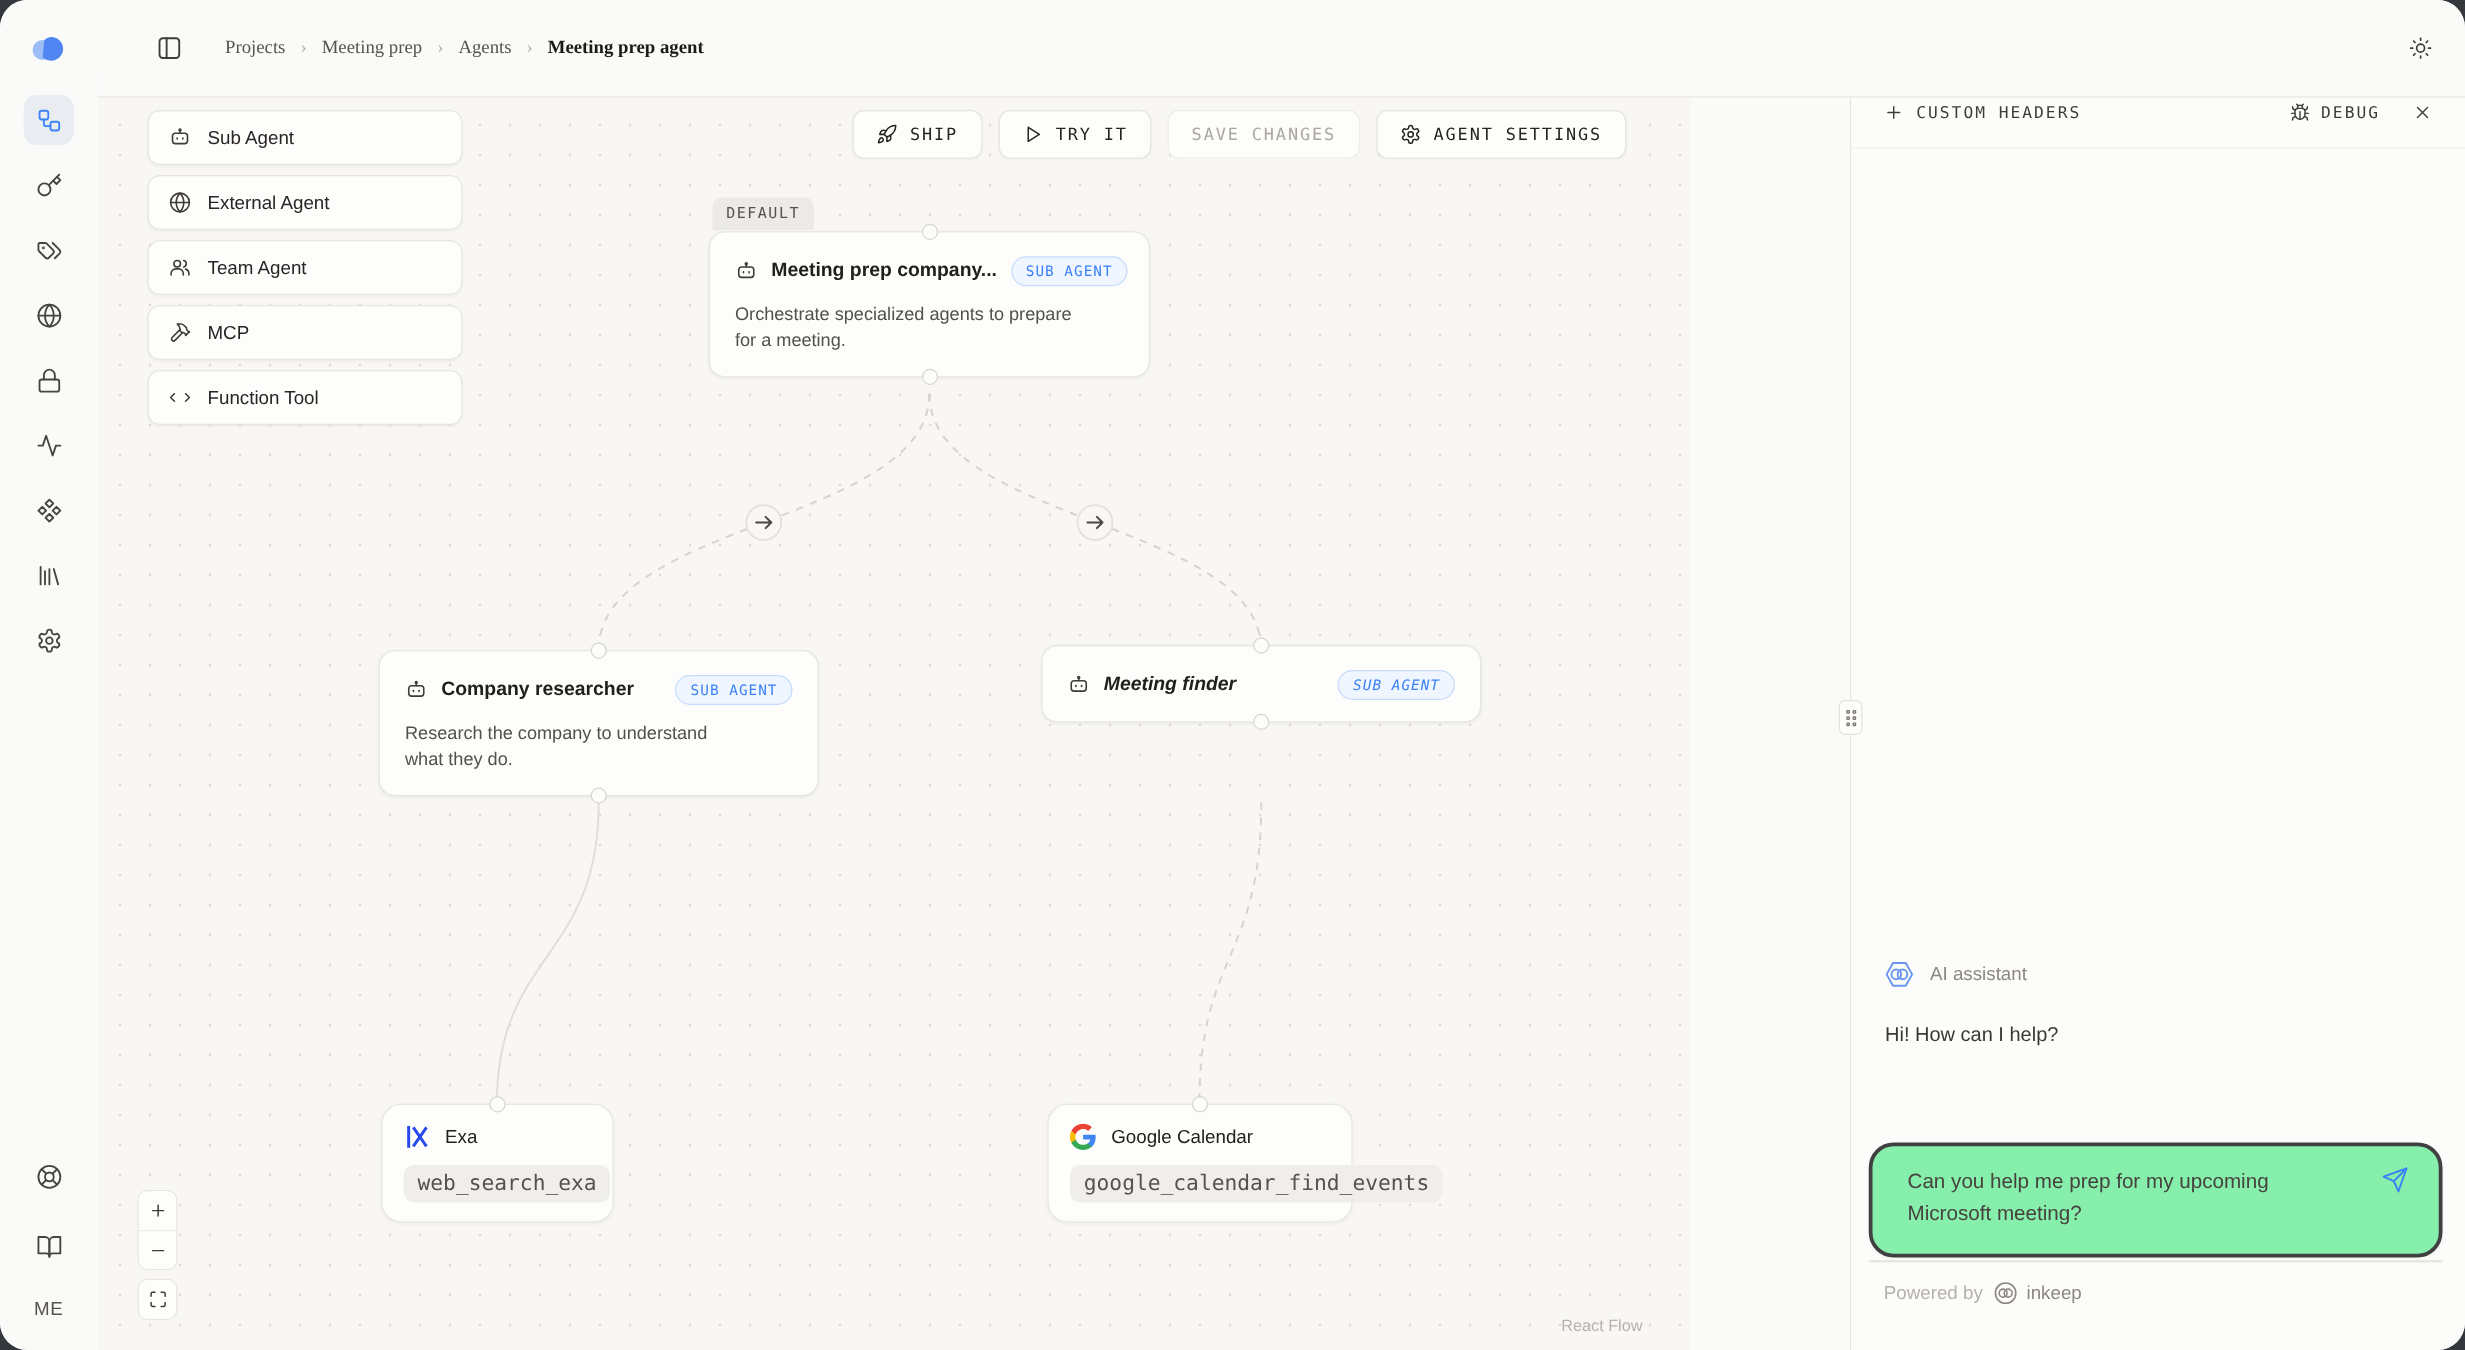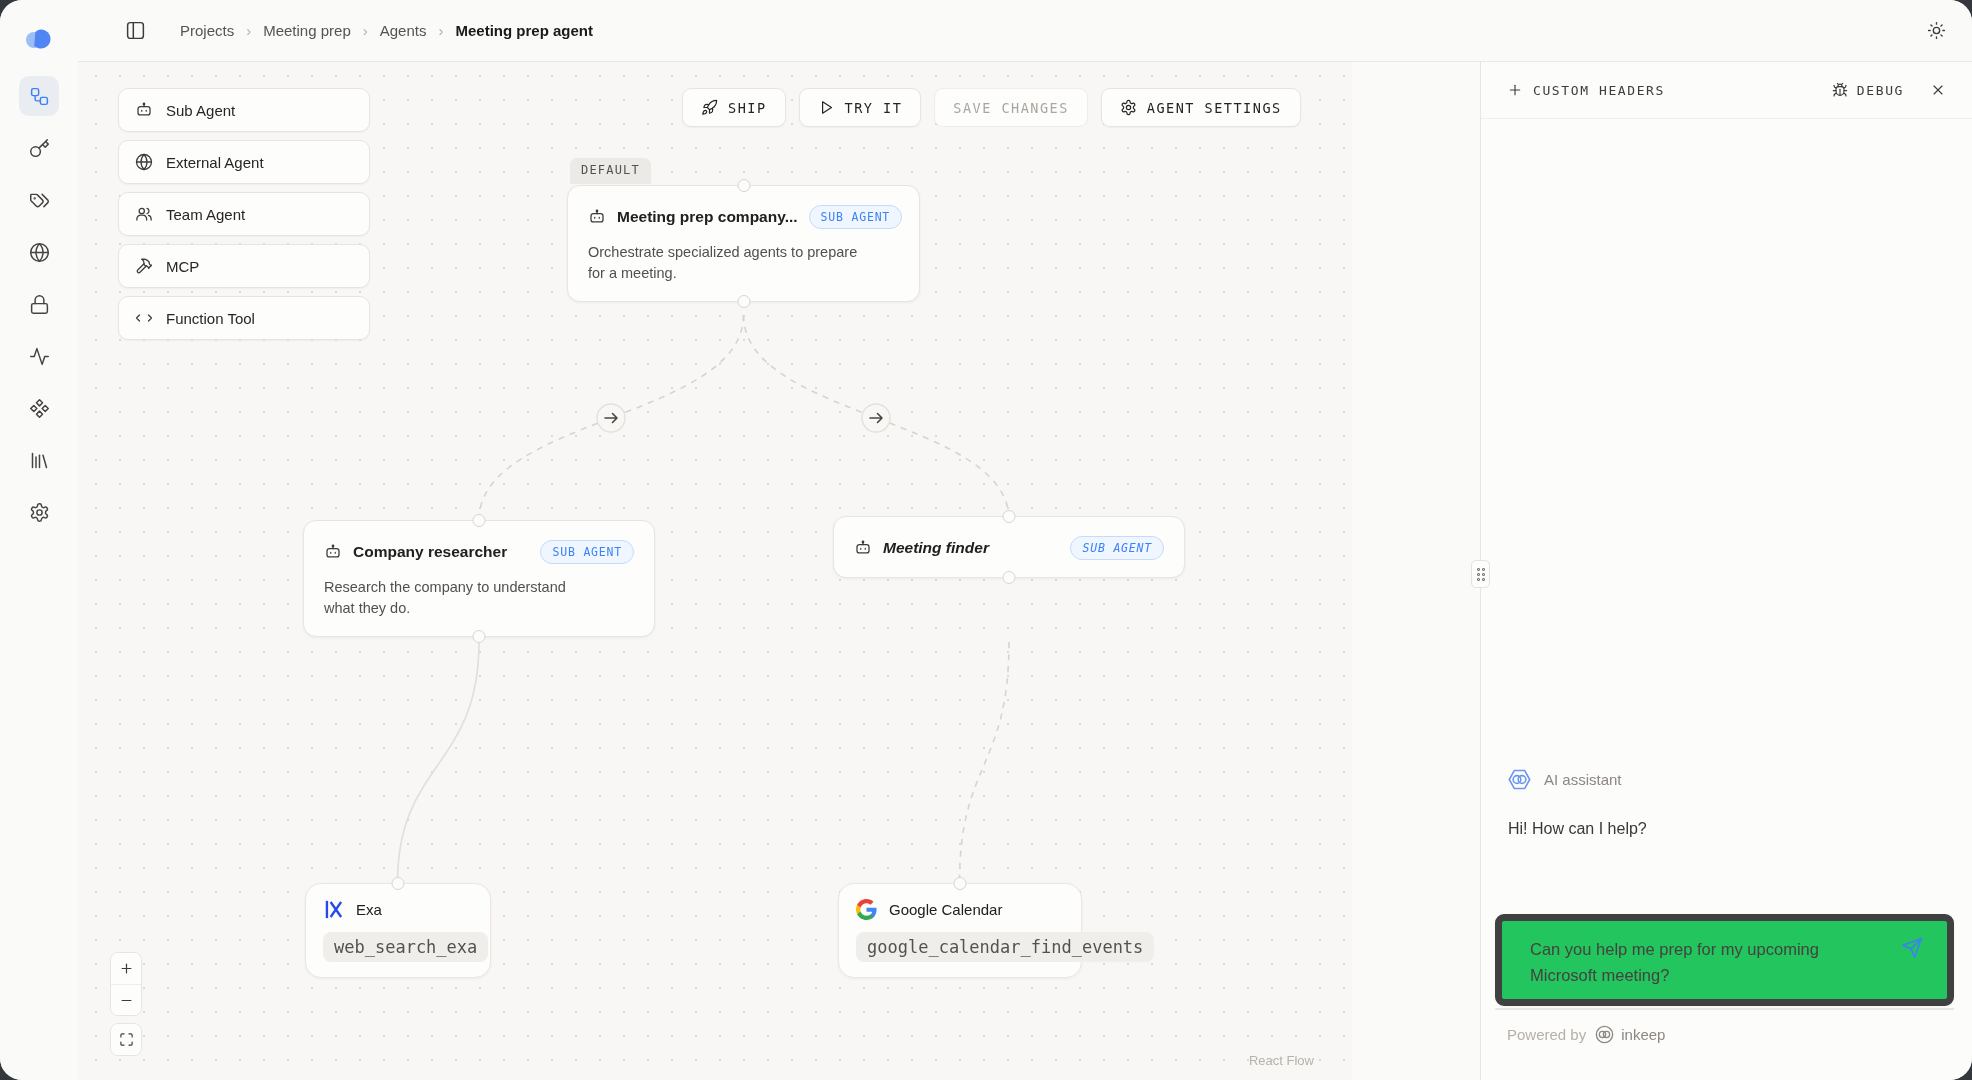--- a/index.html
+++ b/index.html
@@ -14,21 +14,21 @@
   .rail-logo { position:absolute; left:22px; top:26px; }
   .rail-items { position:absolute; left:0; top:76px; width:78px; display:flex; flex-direction:column; align-items:center; gap:12px; }
   .rail-btn { width:40px; height:40px; border-radius:10px; display:flex; align-items:center; justify-content:center; color:#44403c; cursor:pointer; }
   .rail-btn svg { width:21px; height:21px; stroke:#474440; fill:none; stroke-width:1.7; stroke-linecap:round; stroke-linejoin:round; }
   .rail-btn.active { background:#e9ecf1; }
   .rail-btn.active svg { stroke:#3b82f6; }
   .rail-bottom { position:absolute; left:0; bottom:18px; width:78px; display:flex; flex-direction:column; align-items:center; gap:16px; }
   .rail-avatar { font-size:15px; color:#57534e; letter-spacing:.5px; padding:6px 0; cursor:pointer; }
 
   
-  .header { position:absolute; left:78px; right:0; top:0; height:62px; background:#fafaf9; border-bottom:1px solid #eae8e4; display:flex; align-items:center; padding:0 26px 0 47px; z-index:4; }
+  .header { position:absolute; left:78px; right:0; top:0; height:78px; background:#fafaf9; border-bottom:1px solid #eae8e4; display:flex; align-items:center; padding:0 26px 0 47px; z-index:4;font-family:Liberation Serif, serif; }
   .icon-btn { display:flex; align-items:center; justify-content:center; cursor:pointer; }
   .icon-btn svg { stroke:#3f3c38; fill:none; stroke-width:1.7; stroke-linecap:round; stroke-linejoin:round; }
   .crumbs { display:flex; align-items:center; gap:12px; margin-left:34px; font-size:15px; color:#57534e; }
   .crumb { cursor:pointer; }
   .crumb-sep { color:#b3aea8; font-size:15px; }
   .crumb.current { color:#1c1917; font-weight:700; cursor:default; }
   .header-right { margin-left:auto; }
 
   
   .canvas { position:absolute; left:78px; top:62px; width:1274px; bottom:0; background:#f8f7f5;
@@ -73,21 +73,21 @@
   .chat-panel { position:absolute; right:0; top:62px; width:492px; bottom:0; background:#fcfcfb; border-left:1px solid #e8e6e2; }
   .panel-head { height:57px; display:flex; align-items:center; padding:0 26px; border-bottom:1px solid #f1efec; font-family:"DejaVu Sans Mono", monospace; font-size:13px; letter-spacing:1.6px; color:#3f3c38; }
   .ph-left { display:flex; align-items:center; gap:10px; cursor:pointer; }
   .ph-right { margin-left:auto; display:flex; align-items:flex-start; gap:26px; }
   .ph-debug { display:flex; align-items:center; gap:9px; cursor:pointer; }
   .panel-head svg { width:16px; height:16px; stroke:#3f3c38; fill:none; stroke-width:1.7; stroke-linecap:round; stroke-linejoin:round; }
 
   .assistant-row { position:absolute; left:26px; top:705px; display:flex; align-items:center; gap:12px; font-size:15px; color:#8c8780; }
   .greeting { position:absolute; left:27px; top:758px; font-size:16px; color:#3b3833; }
 
-  .input-card { position:absolute; left:14px; right:18px; top:852px; height:92px; background:#22c55e; border:7px solid #404040; border-radius:9px; box-shadow:0 1px 3px rgba(28,25,23,.04); padding:15px 90px 14px 28px; cursor:text; }
+  .input-card { position:absolute; left:14px; right:18px; top:852px; height:92px; background:#86efac; border:3px solid #404040; border-radius:20px; box-shadow:0 1px 3px rgba(28,25,23,.04); padding:15px 90px 14px 28px; cursor:text; }
   .input-text { font-size:16.5px; line-height:1.58; color:#46423d; max-width:400px; }
   .send-btn { position:absolute; right:24px; top:16px; cursor:pointer; }
   .send-btn svg { width:22px; height:22px; stroke:#3b82f6; fill:none; stroke-width:1.7; stroke-linecap:round; stroke-linejoin:round; }
   .input-divider { position:absolute; left:14px; right:18px; top:946px; height:2px; background:#e9e6e2; border-radius:2px; }
   .powered-row { position:absolute; left:26px; top:962px; display:flex; align-items:center; gap:8px; font-size:15px; color:#b5b0a9; }
   .powered-brand { color:#8c8780; margin-left:-2px; }
 
   .resize-grip { position:absolute; left:-10px; top:498px; width:19px; height:28px; background:#fdfdfc; border:1px solid #e5e2de; border-radius:5px; display:flex; align-items:center; justify-content:center; cursor:col-resize; }
   .grip-dots { display:grid; grid-template-columns:repeat(2, 3px); grid-template-rows:repeat(3, 3px); gap:2px; }
   .grip-dots i { background:#8a868044; border:1px solid #7a766f; width:3px; height:3px; border-radius:1px; }
@@ -177,20 +177,43 @@
           </span>
       </div>
       <div class="rail-btn">
         <span>
             <svg viewBox="0 0 24 24">
               <path d="M12.22 2h-.44a2 2 0 0 0-2 2v.18a2 2 0 0 1-1 1.73l-.43.25a2 2 0 0 1-2 0l-.15-.08a2 2 0 0 0-2.73.73l-.22.38a2 2 0 0 0 .73 2.73l.15.1a2 2 0 0 1 1 1.72v.51a2 2 0 0 1-1 1.74l-.15.09a2 2 0 0 0-.73 2.73l.22.38a2 2 0 0 0 2.73.73l.15-.08a2 2 0 0 1 2 0l.43.25a2 2 0 0 1 1 1.73V20a2 2 0 0 0 2 2h.44a2 2 0 0 0 2-2v-.18a2 2 0 0 1 1-1.73l.43-.25a2 2 0 0 1 2 0l.15.08a2 2 0 0 0 2.73-.73l.22-.39a2 2 0 0 0-.73-2.73l-.15-.08a2 2 0 0 1-1-1.74v-.5a2 2 0 0 1 1-1.74l.15-.09a2 2 0 0 0 .73-2.73l-.22-.38a2 2 0 0 0-2.73-.73l-.15.08a2 2 0 0 1-2 0l-.43-.25a2 2 0 0 1-1-1.73V4a2 2 0 0 0-2-2z"></path>
               <circle cx="12" cy="12" r="3"></circle>
             </svg>
           </span>
       </div>
+    </div>
+    <div class="rail-bottom">
+      <div class="rail-btn">
+        <span>
+            <svg viewBox="0 0 24 24" style="width:21px;height:21px;stroke:#474440;fill:none;stroke-width:1.7;stroke-linecap:round">
+              <circle cx="12" cy="12" r="10"></circle>
+              <circle cx="12" cy="12" r="4"></circle>
+              <path d="m4.93 4.93 4.24 4.24"></path>
+              <path d="m14.83 9.17 4.24-4.24"></path>
+              <path d="m14.83 14.83 4.24 4.24"></path>
+              <path d="m9.17 14.83-4.24 4.24"></path>
+            </svg>
+          </span>
+      </div>
+      <div class="rail-btn">
+        <span>
+            <svg viewBox="0 0 24 24" style="width:21px;height:21px;stroke:#474440;fill:none;stroke-width:1.7;stroke-linecap:round;stroke-linejoin:round">
+              <path d="M2 3h6a4 4 0 0 1 4 4v14a3 3 0 0 0-3-3H2z"></path>
+              <path d="M22 3h-6a4 4 0 0 0-4 4v14a3 3 0 0 1 3-3h7z"></path>
+            </svg>
+          </span>
+      </div>
+      <div class="rail-avatar">ME</div>
     </div>
   </nav>
 
   <header class="header">
     <div class="icon-btn">
       <span>
           <svg width="21" height="21" viewBox="0 0 24 24">
             <rect x="3" y="3" width="18" height="18" rx="3"></rect>
             <path d="M9.5 3v18"></path>
           </svg>

